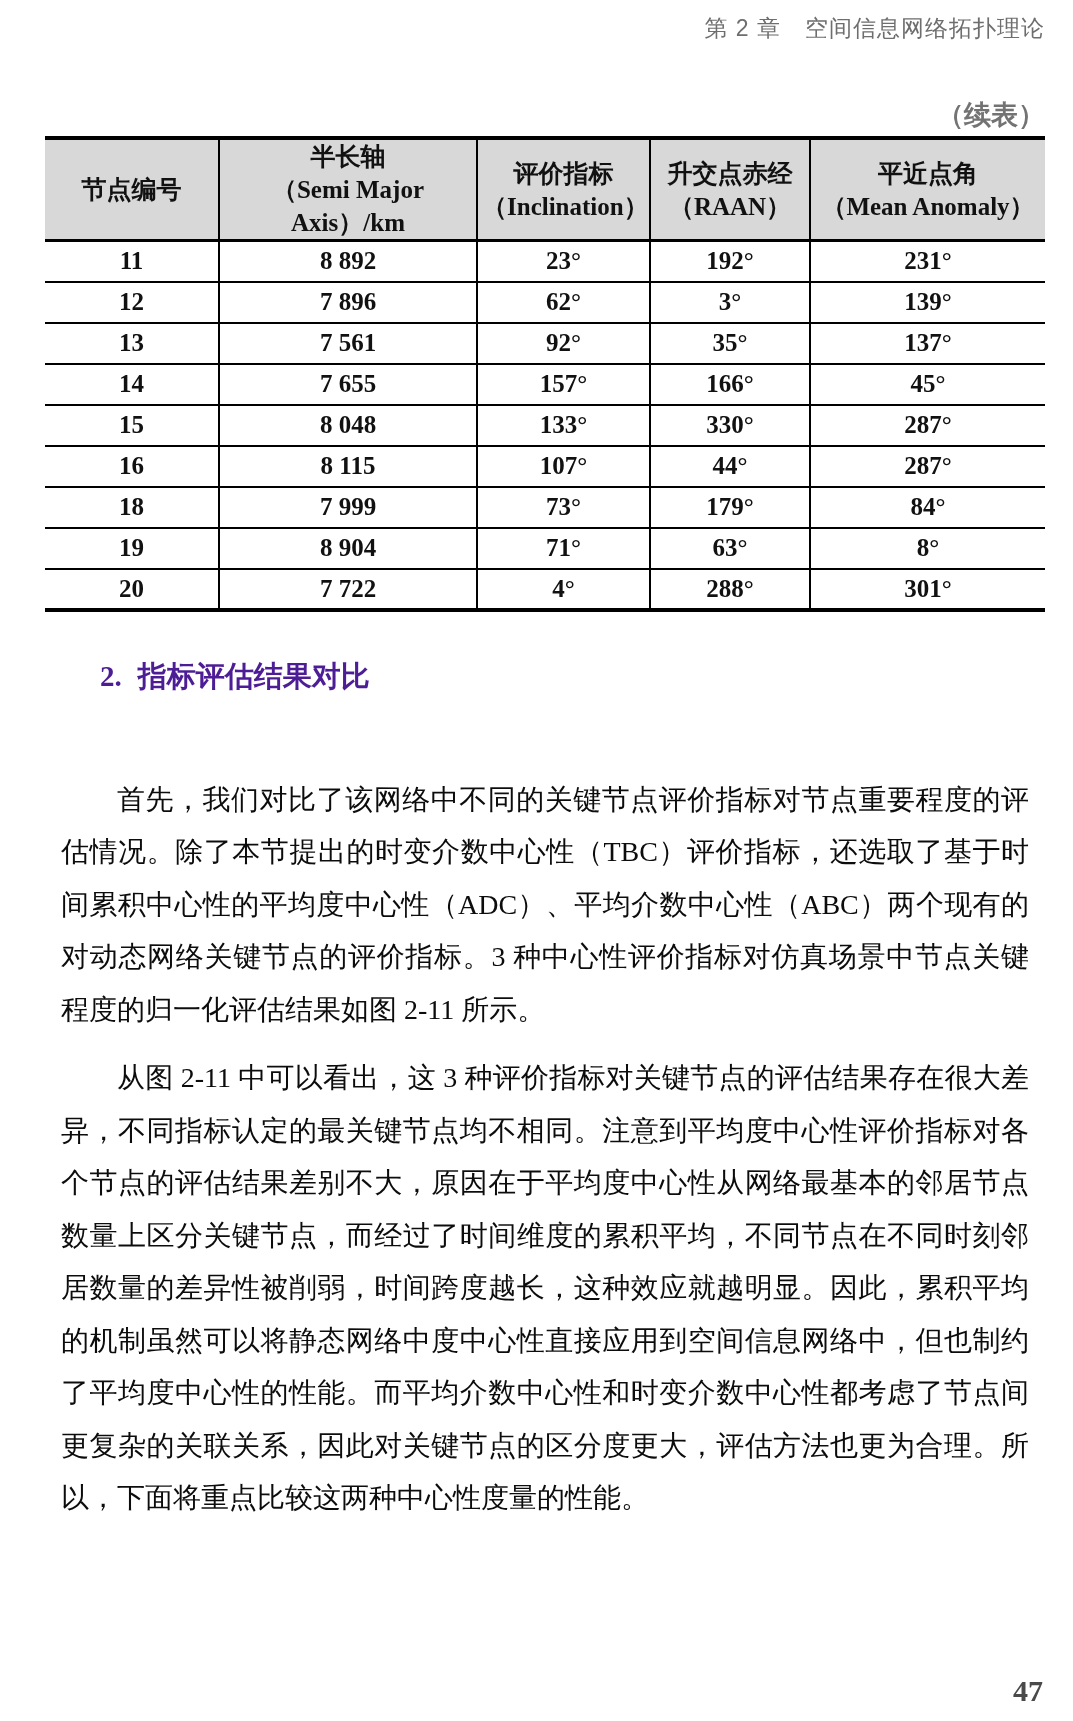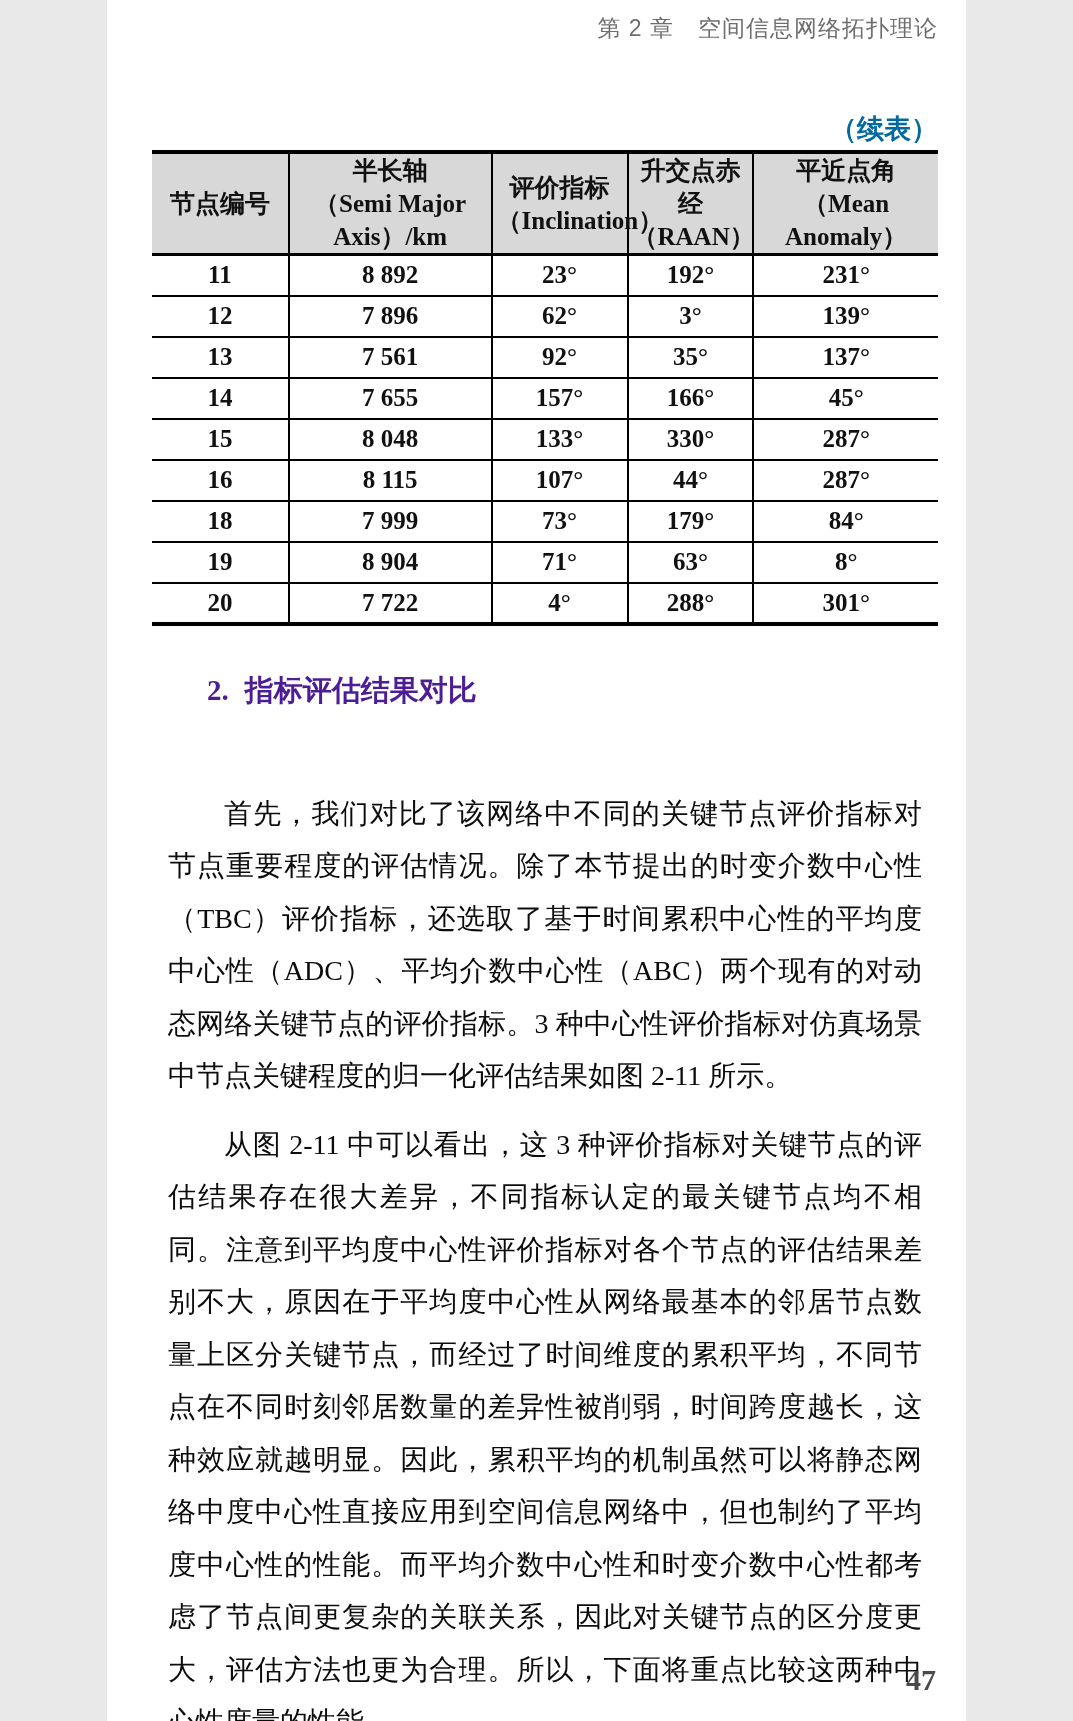--- a/index.html
+++ b/index.html
@@ -1,18 +1,18 @@
 <!DOCTYPE html>
 <html><head>
 <meta charset="utf-8">
 <style>
   html, body { margin: 0; padding: 0; background: #e9e9e9; }
   .page {
     position: relative;
-    width: 859px;
+    width: 1073px;
     height: 1721px;
     margin: 0 auto;
     background: #ffffff;
     font-family: "Liberation Serif", "DejaVu Serif", serif;
     color: #111111;
     box-sizing: border-box;
     overflow: hidden;
   }
   .content {
     padding: 0 28px 0 45px; 
@@ -20,26 +20,26 @@
   .running-header {
     padding-top: 14px;
     text-align: right;
     font-family: "Liberation Sans", "DejaVu Sans", sans-serif;
     font-size: 23px;
     line-height: 28px;
     color: #6e6e6e;
     letter-spacing: 1px;
   }
   .cont-label {
-    margin-top: 70px;
+    margin-top: 56px;
     text-align: right;
     font-size: 27px;
     line-height: 34px;
     font-weight: bold;
-    color: #0369a1;
+    color: #737373;
   }
   table.orbit-table {
     margin-top: 4px;
     width: 100%;
     border-collapse: collapse;
     border-top: 4px solid #000;
     border-bottom: 4px solid #000;
     table-layout: fixed;
   }
   table.orbit-table th,
@@ -94,21 +94,21 @@
     margin: 16px;
     font-size: 28px;
     line-height: 52.5px;
     text-align: justify;
     text-indent: 2em;
     color: #0c0c0c;
   }
   .page-number {
     position: absolute;
     right: 30px;
-    bottom: 24px;
+    bottom: 13px;
     font-family: "Liberation Serif", "DejaVu Serif", serif;
     font-weight: bold;
     font-size: 30px;
     color: #4a4a4a;
   }
 </style>
 </head>
 <body>
 
 <div class="page">

